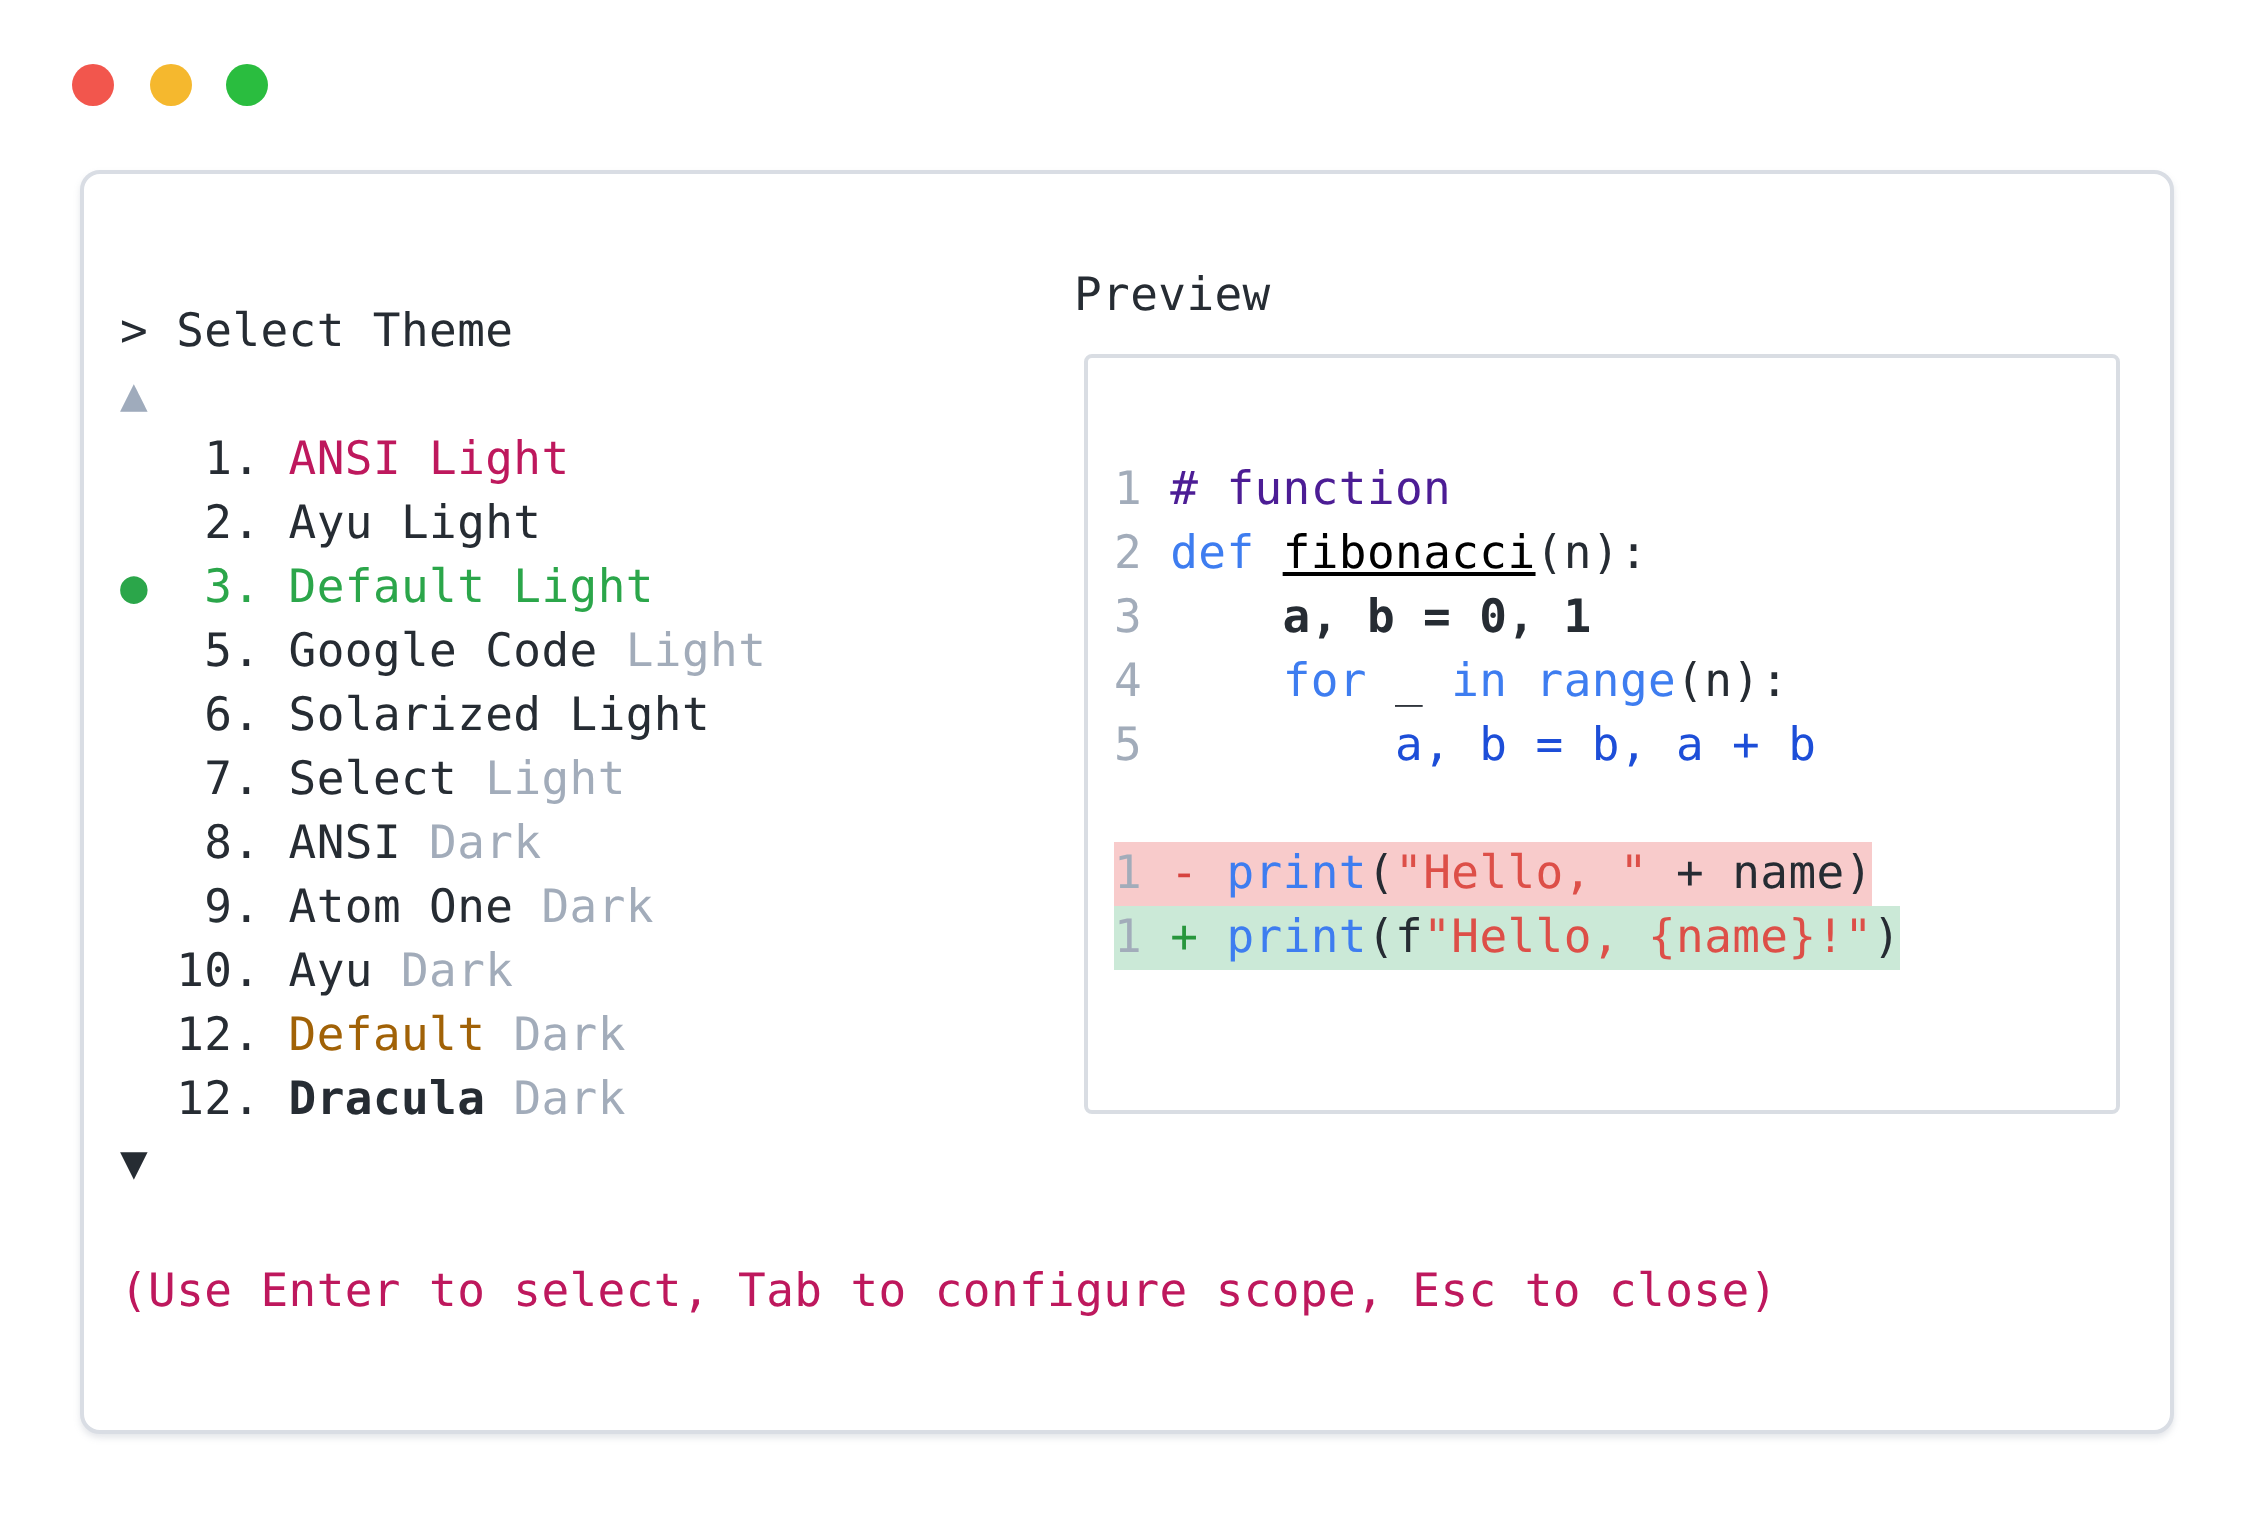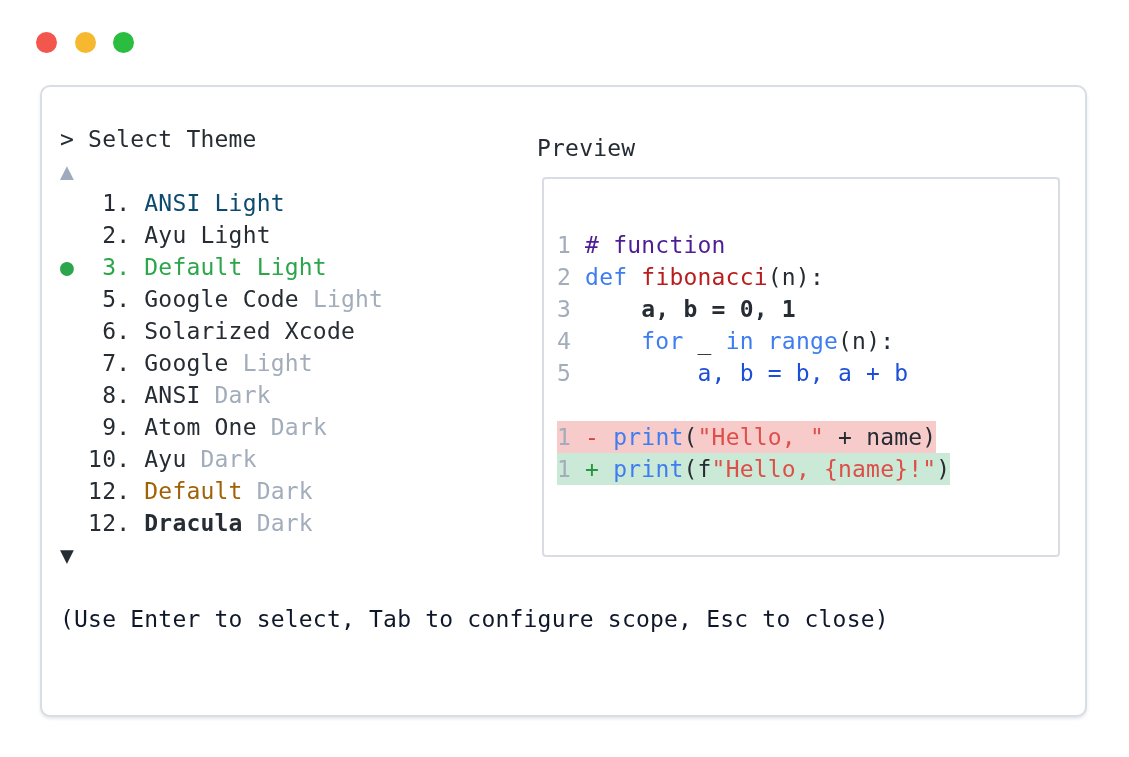--- a/index.html
+++ b/index.html
@@ -5,25 +5,25 @@
   html,body{margin:0;padding:0;background:#fff;}
   .stage{position:relative;width:1129px;height:757px;background:#ffffff;overflow:hidden;
          font-family:"DejaVu Sans Mono","Liberation Mono",monospace;font-size:23px;letter-spacing:.2px;}
   .traffic-lights{position:absolute;left:36px;top:32px;height:22px;}
   .light{position:absolute;top:0;width:21px;height:21px;border-radius:50%;}
   .light.l0{left:0;} .light.l1{left:39px;} .light.l2{left:77px;}
 
   .panel{position:absolute;left:40px;top:85px;width:1043px;height:628px;background:#fff;
          border:2px solid #d9dde4;border-radius:10px;box-shadow:0 2px 3px rgba(150,160,175,.25);}
 
-  .leftcol{position:absolute;left:18px;top:36px;}
+  .leftcol{position:absolute;left:18px;top:63px;}
   .row{height:32px;line-height:32px;white-space:pre;}
 
   .c-dark{color:#262c33;}
-  .c-muted{color:#0f172a;}
+  .c-muted{color:#be185d;}
   .c-up{color:#9fabbc;}
 
   .preview-label{position:absolute;left:495px;top:45px;height:32px;line-height:32px;white-space:pre;}
   .preview-box{position:absolute;left:500px;top:90px;width:514px;height:376px;
                border:2px solid #d9dde3;border-radius:4px;background:#fff;overflow:hidden;}
   #code{padding:50px 0 0 13px;}
   .code-row{height:32px;line-height:32px;white-space:pre;}
   .hl{display:inline-block;height:32px;line-height:32px;vertical-align:top;}
 </style>
 </head>
@@ -36,43 +36,43 @@
     <div class="light l1" style="background: rgb(245, 184, 46);"></div>
     <div class="light l2" style="background: rgb(42, 189, 63);"></div>
   </div>
 
   <div class="panel">
 
     <div class="leftcol">
       <div class="row c-dark">&gt; Select Theme</div>
       <div class="row c-up" style="color: rgb(159, 171, 188);">▲</div>
       <div id="theme-list">
-          <div class="row"><span style="color: rgb(38, 44, 51);">   1. </span><span style="color: #0c4a6e;">ANSI Light</span></div>
+          <div class="row"><span style="color: rgb(38, 44, 51);">   1. </span><span style="color: #be185d;">ANSI Light</span></div>
           <div class="row"><span style="color: rgb(38, 44, 51);">   2. </span><span style="color: rgb(38, 44, 51);">Ayu Light</span></div>
           <div class="row"><span style="color: rgb(43, 166, 74);">●  3. </span><span style="color: rgb(43, 166, 74);">Default Light</span></div>
           <div class="row"><span style="color: rgb(38, 44, 51);">   5. </span><span style="color: rgb(38, 44, 51);">Google Code </span><span style="color: rgb(162, 172, 186);">Light</span></div>
-          <div class="row"><span style="color: rgb(38, 44, 51);">   6. </span><span style="color: rgb(38, 44, 51);">Solarized Xcode</span></div>
-          <div class="row"><span style="color: rgb(38, 44, 51);">   7. </span><span style="color: rgb(38, 44, 51);">Google </span><span style="color: rgb(162, 172, 186);">Light</span></div>
+          <div class="row"><span style="color: rgb(38, 44, 51);">   6. </span><span style="color: rgb(38, 44, 51);">Solarized Light</span></div>
+          <div class="row"><span style="color: rgb(38, 44, 51);">   7. </span><span style="color: rgb(38, 44, 51);">Select </span><span style="color: rgb(162, 172, 186);">Light</span></div>
           <div class="row"><span style="color: rgb(38, 44, 51);">   8. </span><span style="color: rgb(38, 44, 51);">ANSI </span><span style="color: rgb(162, 172, 186);">Dark</span></div>
           <div class="row"><span style="color: rgb(38, 44, 51);">   9. </span><span style="color: rgb(38, 44, 51);">Atom One </span><span style="color: rgb(162, 172, 186);">Dark</span></div>
           <div class="row"><span style="color: rgb(38, 44, 51);">  10. </span><span style="color: rgb(38, 44, 51);">Ayu </span><span style="color: rgb(162, 172, 186);">Dark</span></div>
           <div class="row"><span style="color: rgb(38, 44, 51);">  12. </span><span style="color: #a16207; text-align: center;">Default </span><span style="color: rgb(162, 172, 186);">Dark</span></div>
           <div class="row"><span style="color: rgb(38, 44, 51);">  12. </span><span style="color: rgb(38, 44, 51); font-weight: bold;">Dracula </span><span style="color: rgb(162, 172, 186);">Dark</span></div>
         </div>
       <div class="row c-dark">▼</div>
       <div class="row"></div>
       <div class="row c-muted">(Use Enter to select, Tab to configure scope, Esc to close)</div>
     </div>
 
     <div class="preview-label c-dark">Preview</div>
 
     <div class="preview-box">
       <div id="code">
           <div class="code-row"><span style="color: rgb(162, 172, 186);">1 </span><span style="color: #4c1d95;"># function</span></div>
-          <div class="code-row"><span style="color: rgb(162, 172, 186);">2 </span><span style="color: rgb(62, 125, 240);">def</span><span style="color: rgb(38, 44, 51);"> </span><span style="color: #b91c1c;">fibonacci</span><span style="color: rgb(38, 44, 51);">(n):</span></div>
+          <div class="code-row"><span style="color: rgb(162, 172, 186);">2 </span><span style="color: rgb(62, 125, 240);">def</span><span style="color: rgb(38, 44, 51);"> </span><span style="color: #000000; text-decoration: underline;">fibonacci</span><span style="color: rgb(38, 44, 51);">(n):</span></div>
           <div class="code-row"><span style="color: rgb(162, 172, 186);">3 </span><span style="color: rgb(38, 44, 51); font-weight: bold;">    a, b = 0, 1</span></div>
           <div class="code-row"><span style="color: rgb(162, 172, 186);">4 </span><span style="color: rgb(38, 44, 51);">    </span><span style="color: rgb(62, 125, 240);">for</span><span style="color: rgb(38, 44, 51);"> _ </span><span style="color: rgb(62, 125, 240);">in</span><span style="color: rgb(38, 44, 51);"> </span><span style="color: rgb(62, 125, 240);">range</span><span style="color: rgb(38, 44, 51);">(n):</span></div>
           <div class="code-row"><span style="color: rgb(162, 172, 186);">5 </span><span style="color: #1d4ed8;">        a, b = b, a + b</span></div>
           <div class="code-row"></div>
           <div class="code-row"><span class="hl" style="background: rgb(248, 203, 203);"><span style="color: rgb(162, 172, 186);">1 </span><span style="color: rgb(215, 66, 62);">-</span><span style="color: rgb(38, 44, 51);"> </span><span style="color: rgb(62, 125, 240);">print</span><span style="color: rgb(38, 44, 51);">(</span><span style="color: rgb(221, 79, 72);">"Hello, "</span><span style="color: rgb(38, 44, 51);"> + name)</span></span></div>
           <div class="code-row"><span class="hl" style="background: rgb(203, 233, 215);"><span style="color: rgb(162, 172, 186);">1 </span><span style="color: rgb(39, 150, 60);">+</span><span style="color: rgb(38, 44, 51);"> </span><span style="color: rgb(62, 125, 240);">print</span><span style="color: rgb(38, 44, 51);">(f</span><span style="color: rgb(221, 79, 72);">"Hello, {name}!"</span><span style="color: rgb(38, 44, 51);">)</span></span></div>
         </div>
     </div>
 
   </div>

